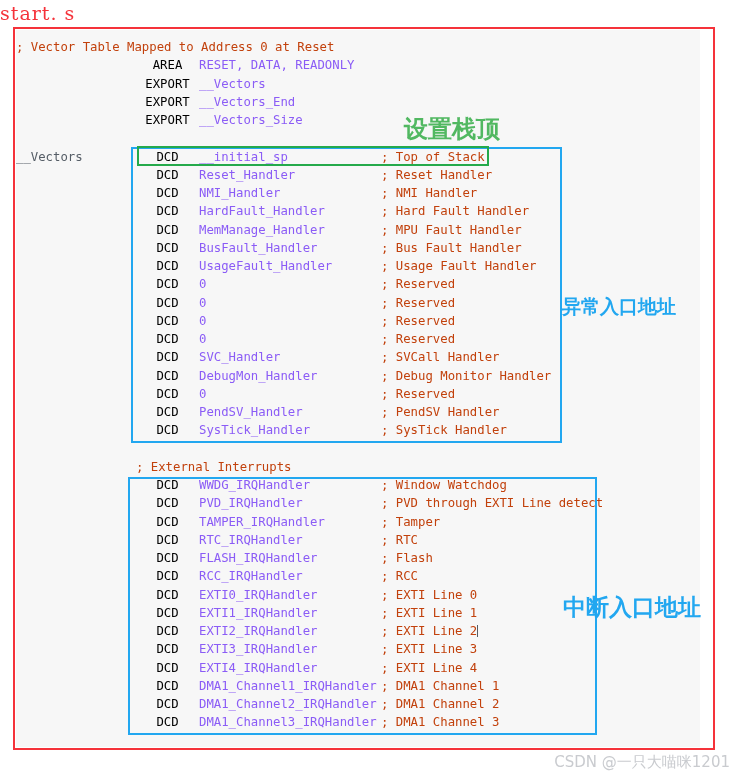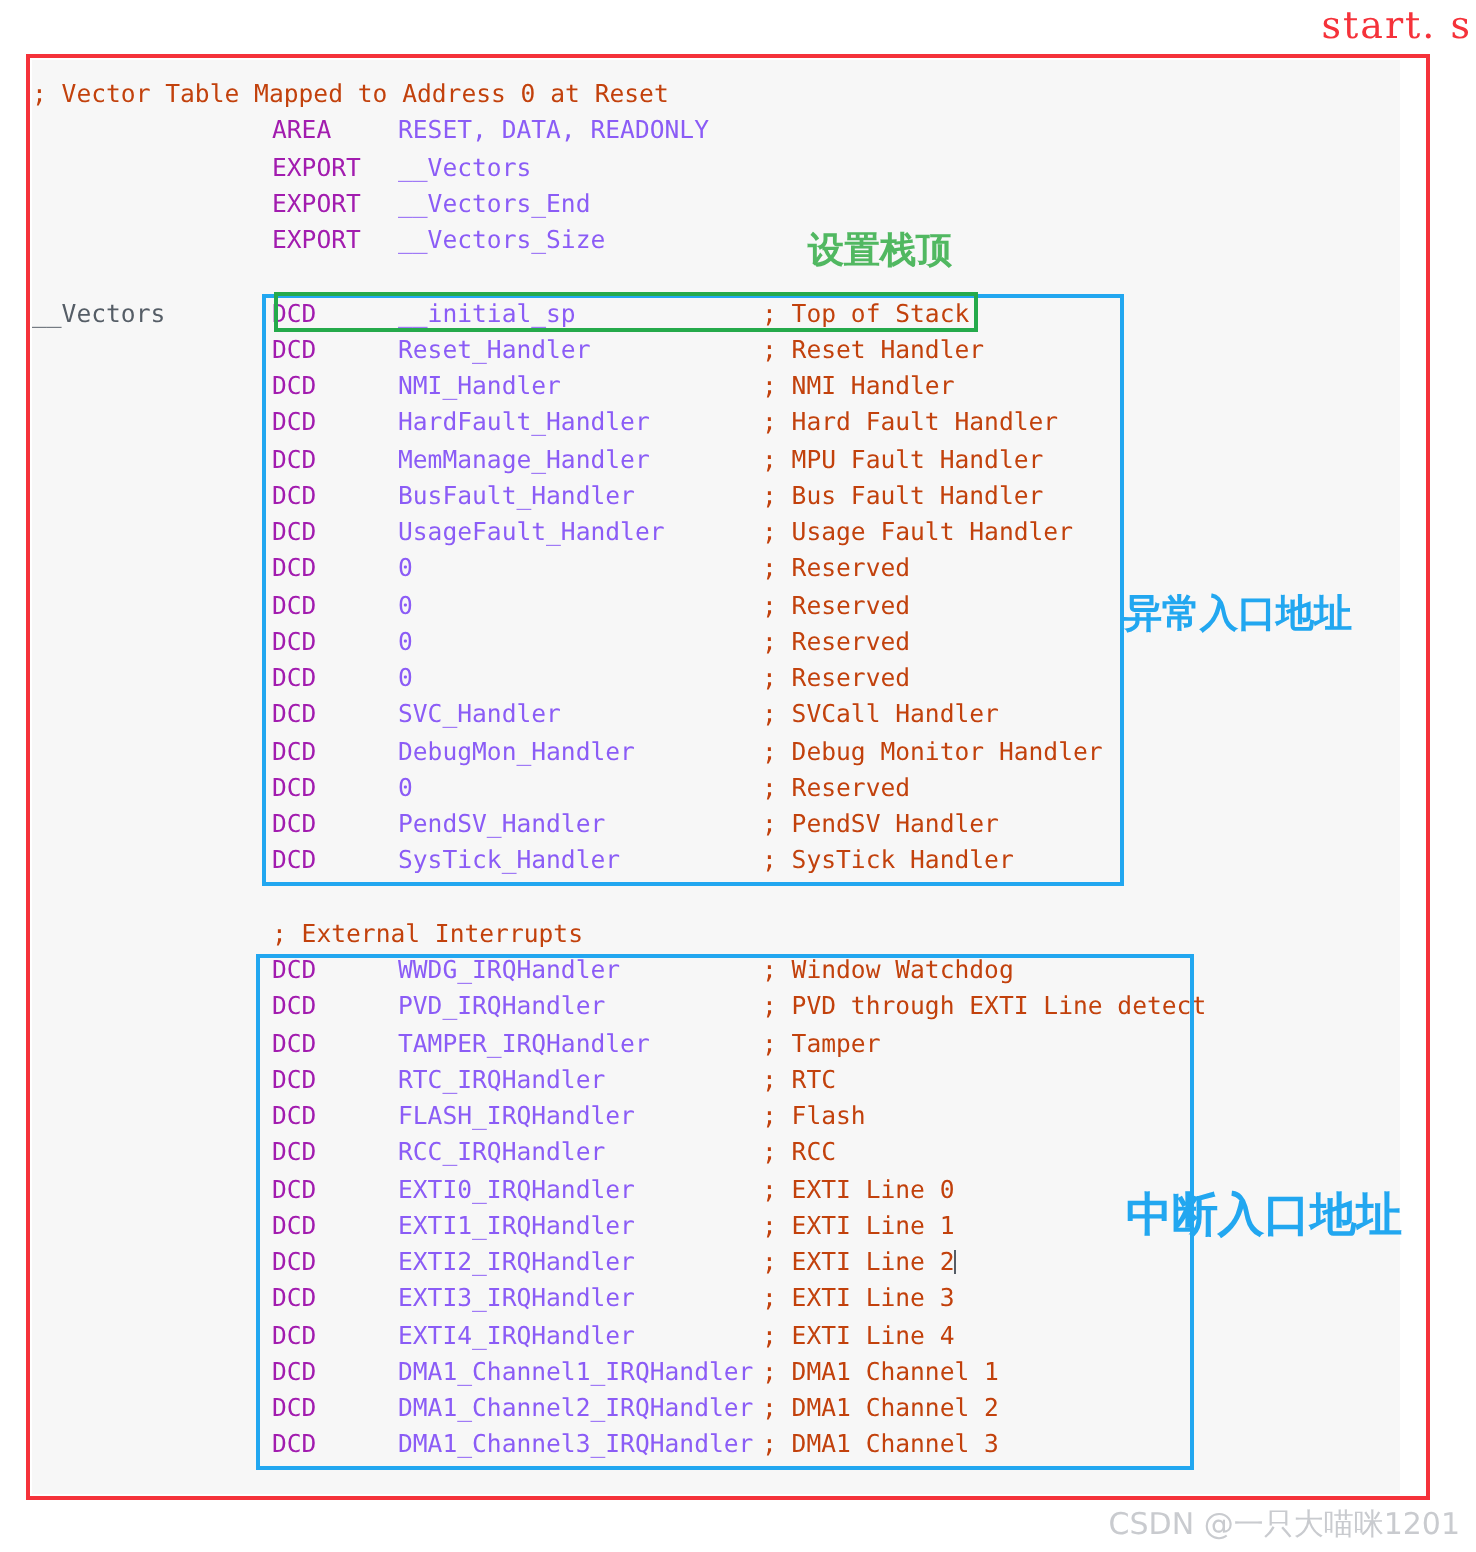--- a/index.html
+++ b/index.html
@@ -15,21 +15,21 @@
     height: 776px;
     background: #ffffff;
     overflow: hidden;
   }
 
   
   .title {
     position: absolute;
     left: 0; top: 2px;
     width: 736px;
-    text-align: right;
+    text-align: left;
     color: #f5323a;
     font-family: "DejaVu Serif", "Liberation Serif", serif;
     font-size: 19px;
     letter-spacing: 1px;
     white-space: pre;
   }
 
   
   .red-frame {
     position: absolute;
@@ -55,21 +55,21 @@
     padding: 8px 0 0 0;
     font-family: "DejaVu Sans Mono", "Liberation Mono", monospace;
     font-size: 12.3px;
     line-height: 18.25px;
     color: #555d66;
     white-space: pre;
   }
   .code .ln { display: block; height: 18.25px; }
   .code .ln.blank { color: transparent; }
   .lbl   { color: #555d66; }
-  .mnem  { color: #a21caf; }
+  .mnem  { color: #000000; text-align: center; }
   .op    { color: #8b5cf6; }
   .cmt   { color: #c2410c; }
 
   
   .c-label { display: inline-block; width: 120px; }
   .c-mnem  { display: inline-block; width: 63px; }
   .c-op    { display: inline-block; width: 182px; }
 
   
   .box {
@@ -94,21 +94,21 @@
 
   
   .anno {
     position: absolute;
     font-family: "DejaVu Sans", "Liberation Sans", sans-serif;
     white-space: nowrap;
   }
   .anno-stack {
     left: 404px; top: 113px;
     color: #51b861;
-    font-size: 18px;
+    font-size: 24px;
     font-weight: bold;
   }
   .anno-exc {
     left: 562px; top: 294px;
     color: #22a7f0;
     font-size: 19px;
     font-weight: bold;
   }
   .anno-irq {
     left: 563px; top: 592px;

